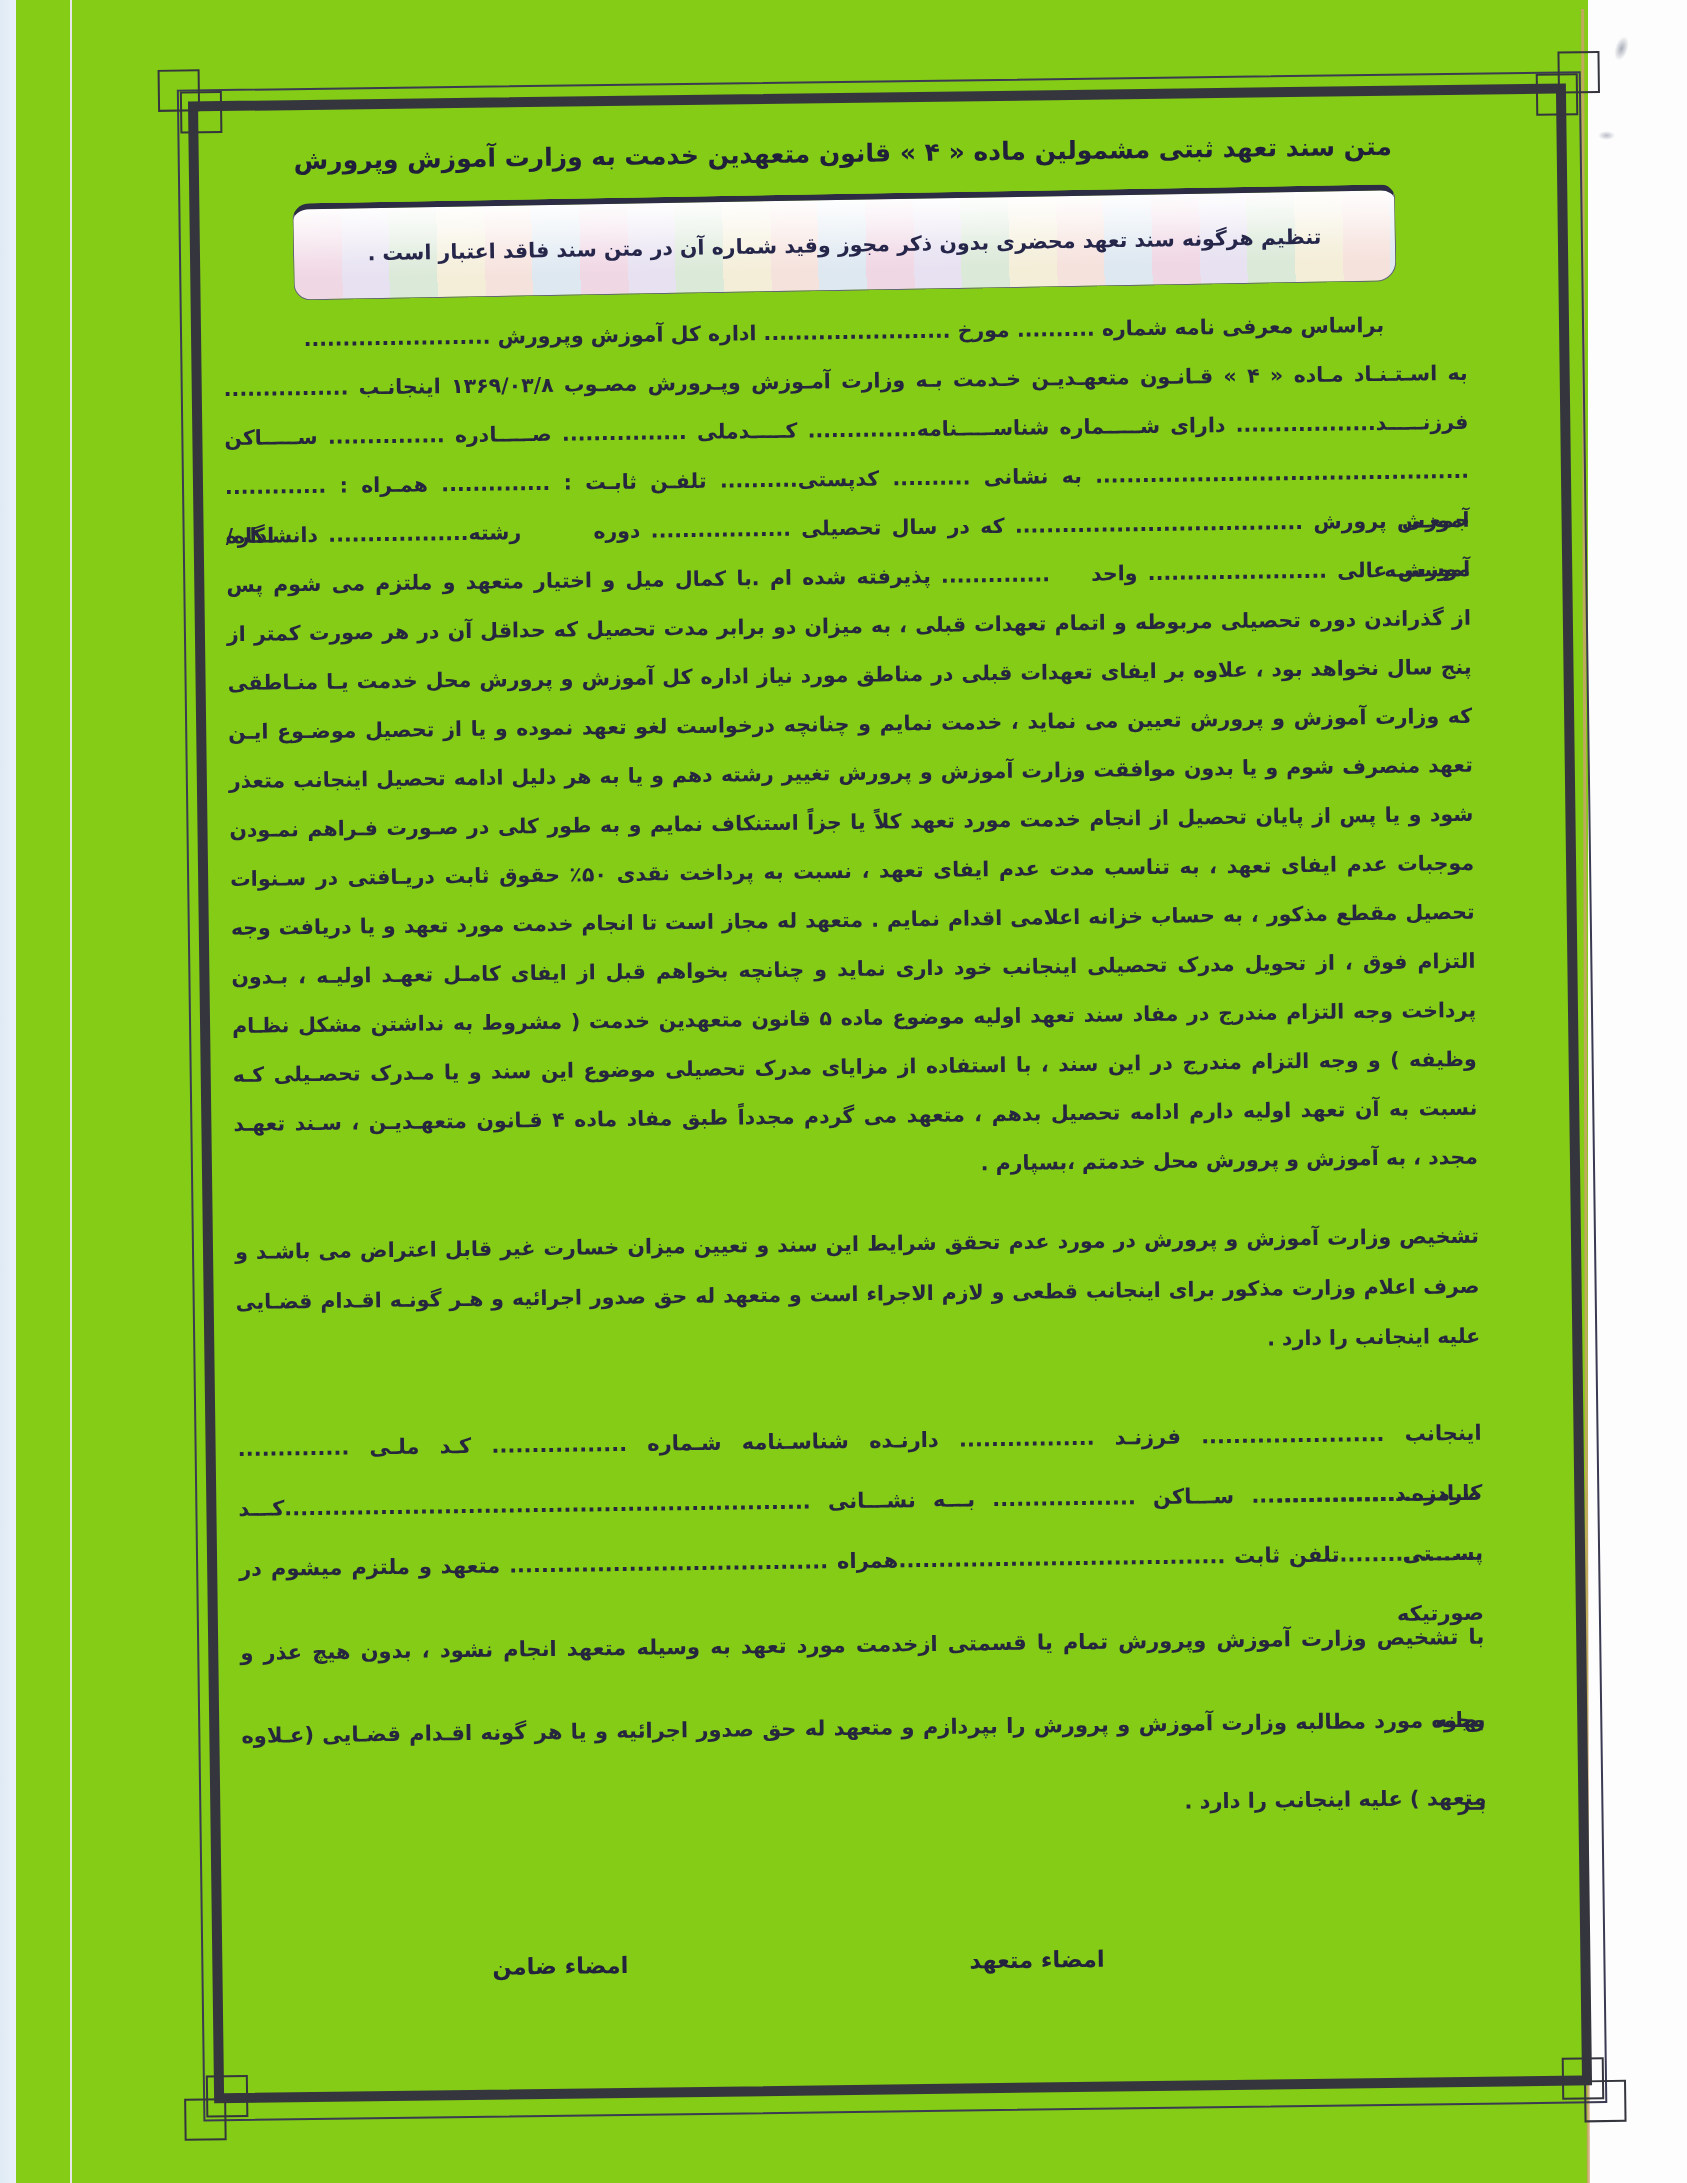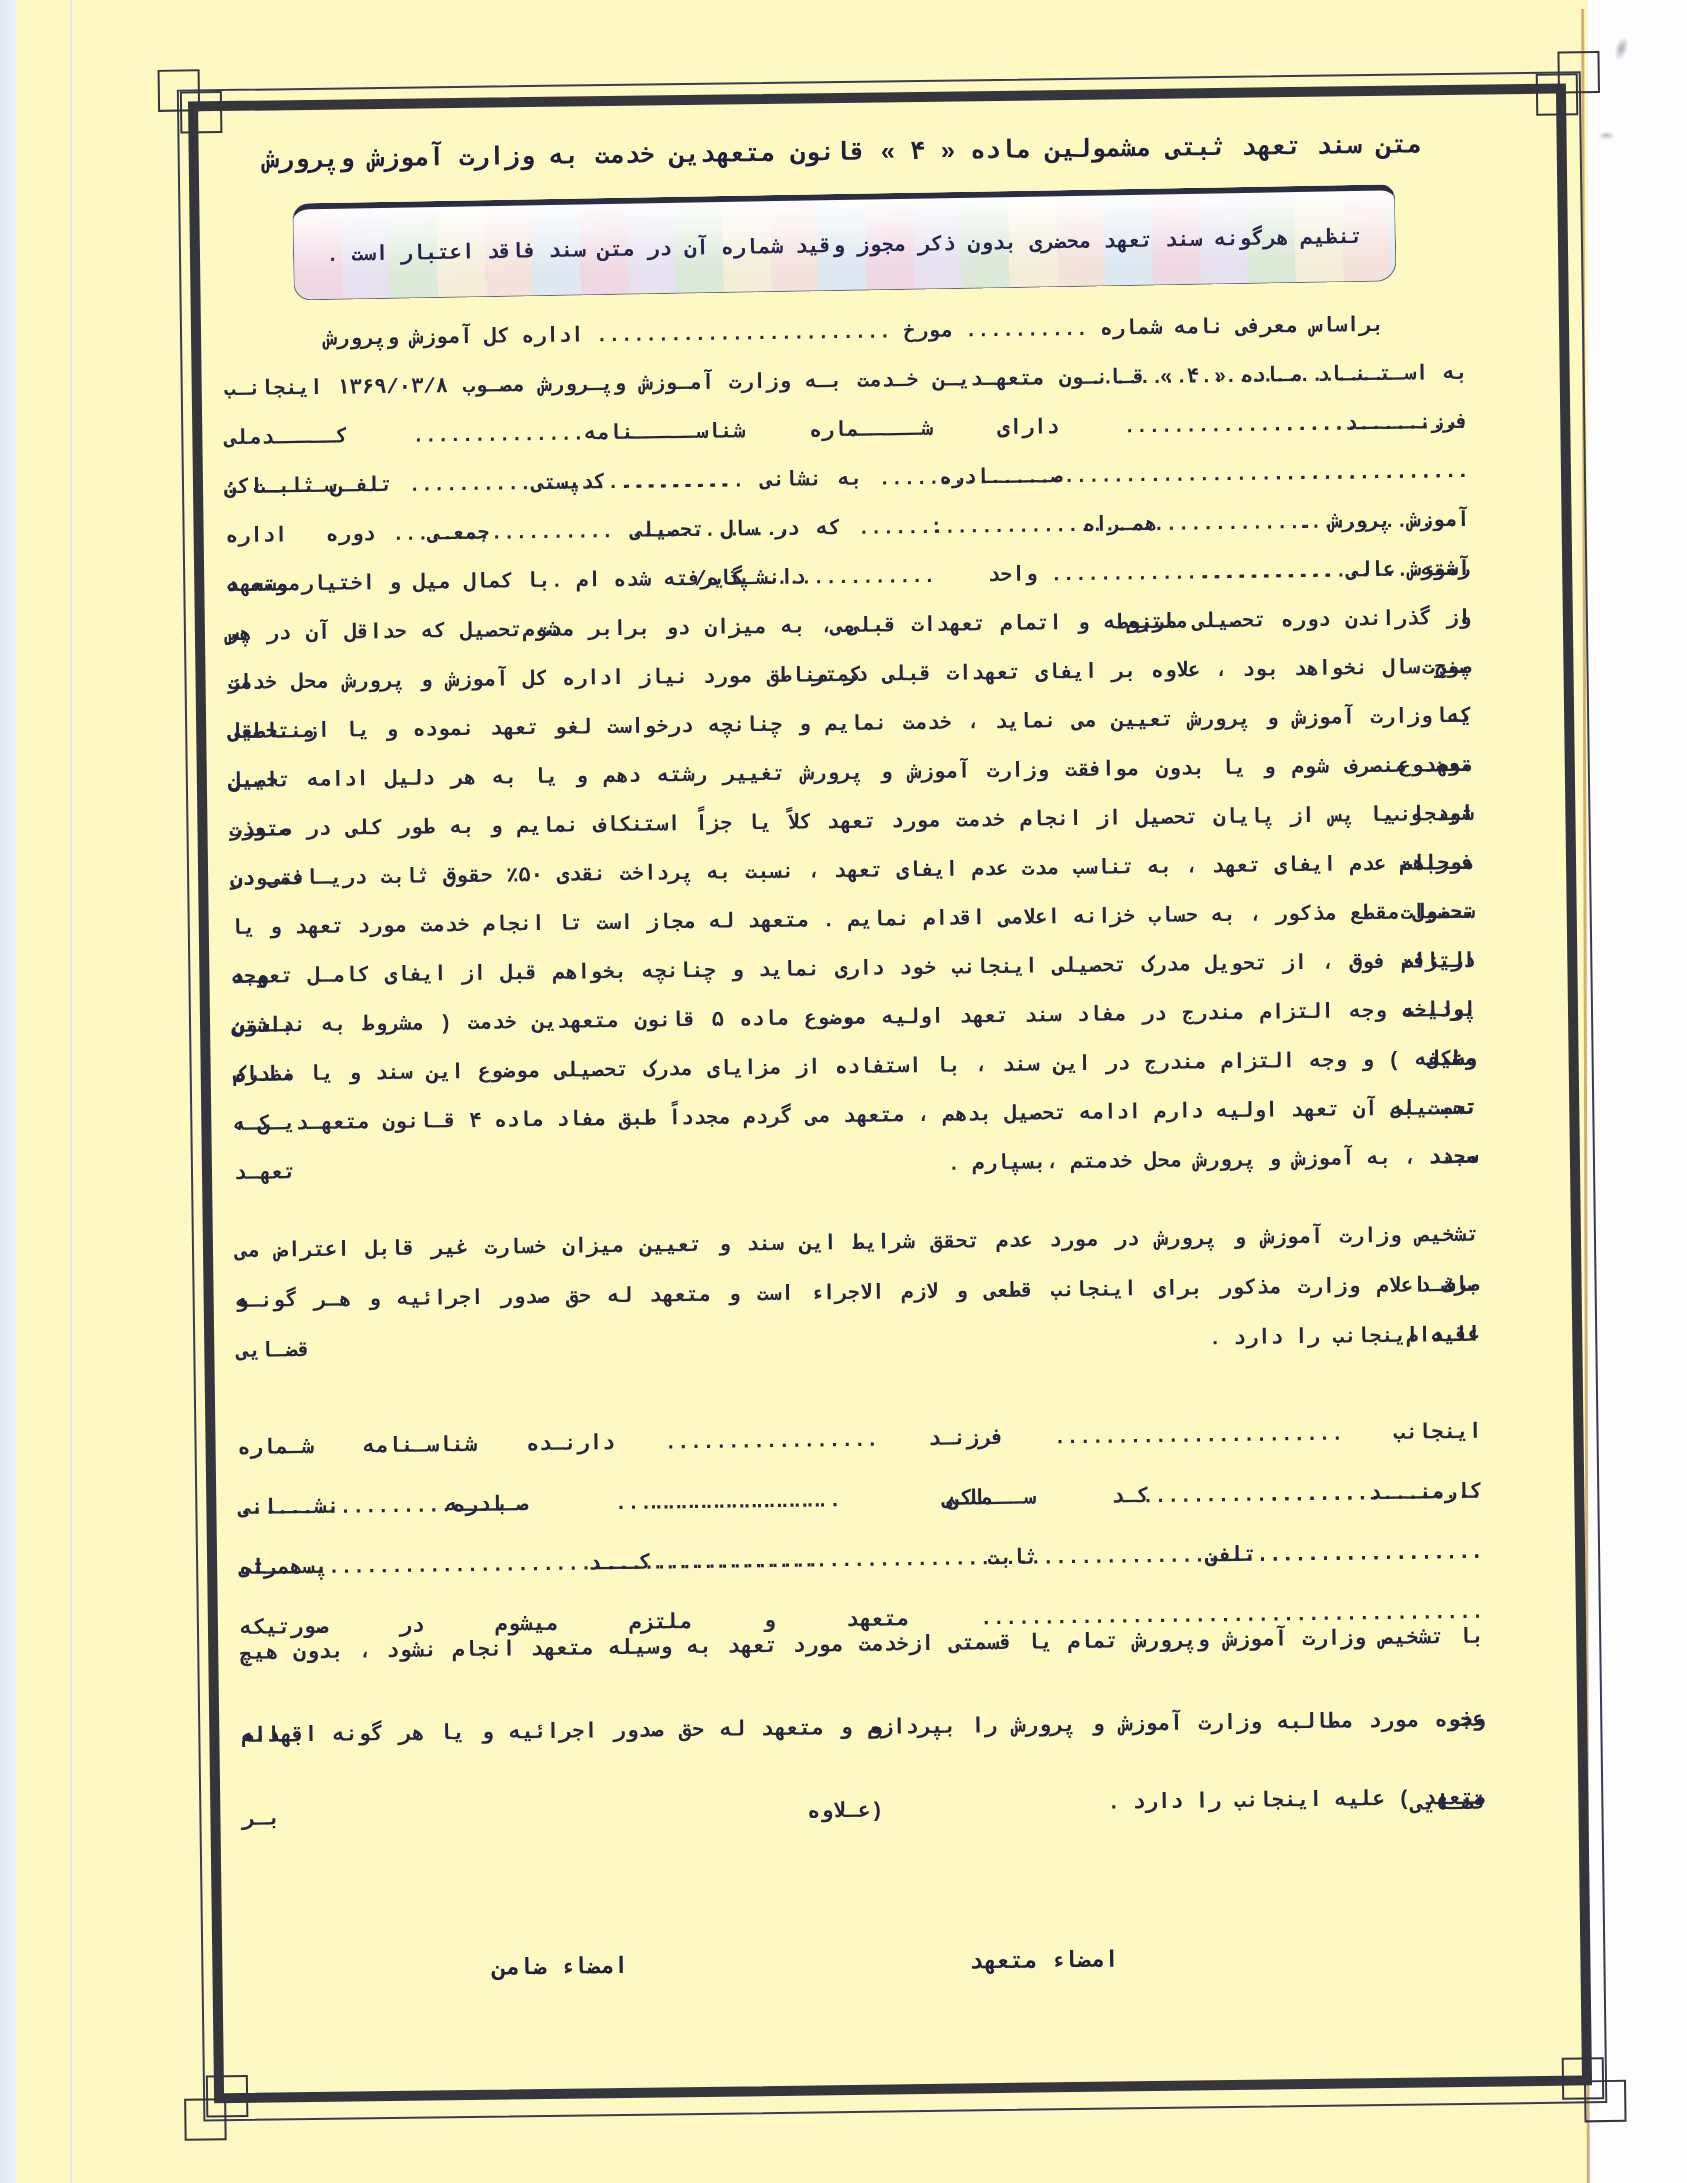--- a/index.html
+++ b/index.html
@@ -5,22 +5,21 @@
   html,body { margin:0; padding:0; }
   body {
     width:1688px; height:2183px;
     background:#ffffff;
     font-family:"DejaVu Sans", sans-serif;
     position:relative;
     overflow:hidden;
   }
   .scan {
     position:absolute; inset:0;
-    background:#fef9c3;
-    font-family:Liberation Mono, monospace;
+    background:#84cc16;
   }
   
   .edge-strip-left { position:absolute; left:0; top:0; width:16px; height:100%;
     background:linear-gradient(90deg,#dfeaf4,#eaf1f8); }
   .paper-crease { position:absolute; left:70px; top:0; width:2px; height:100%;
     background:#e7e7ea; }
   .page-edge-line { position:absolute; left:1584px; top:9.3px; width:2.6px; height:2174px;
     background:#c9a36b; opacity:.85; transform:rotate(-.15deg); }
   .scanner-right { position:absolute; left:1588px; top:0; right:0; bottom:0; background:#fdfdfe; }
   .smudge { position:absolute; border-radius:50%; background:radial-gradient(closest-side,#8d93a1,rgba(141,147,161,0)); }

